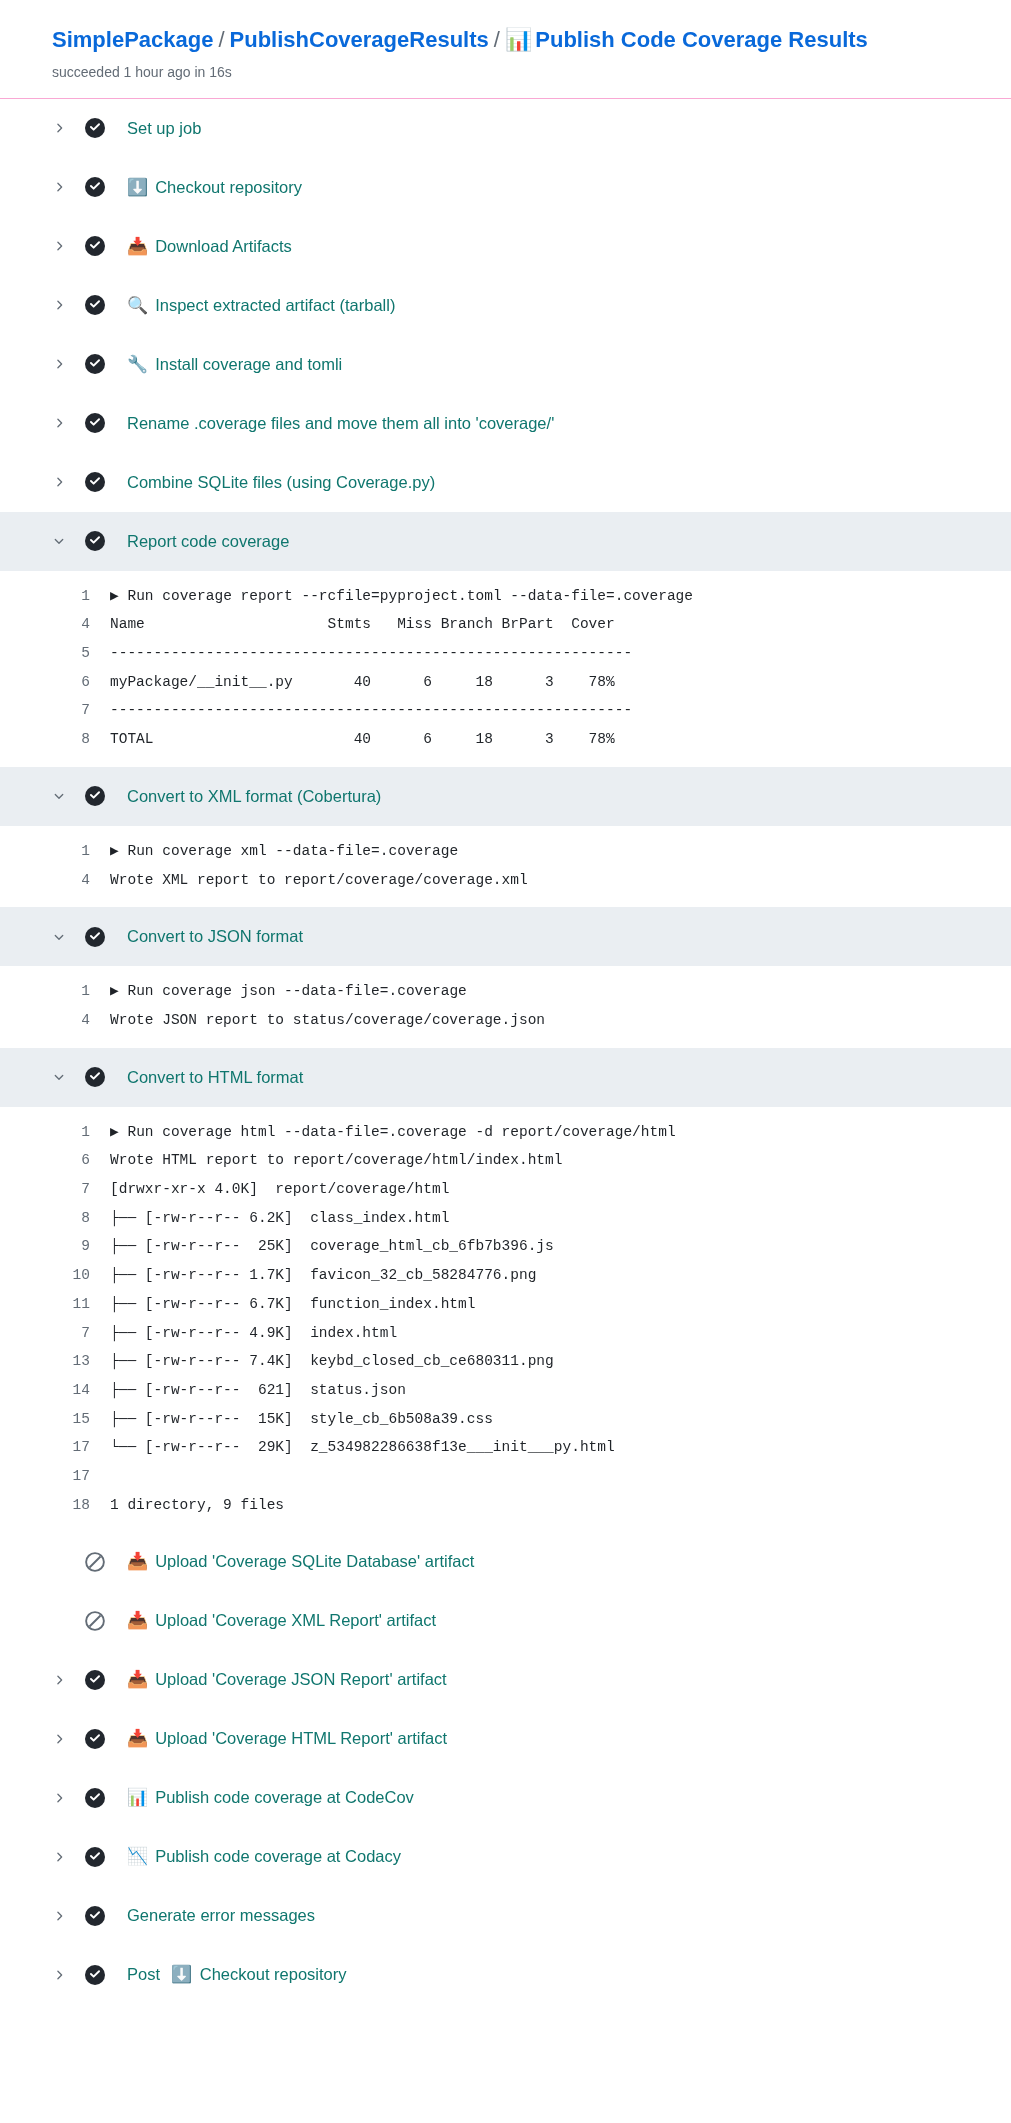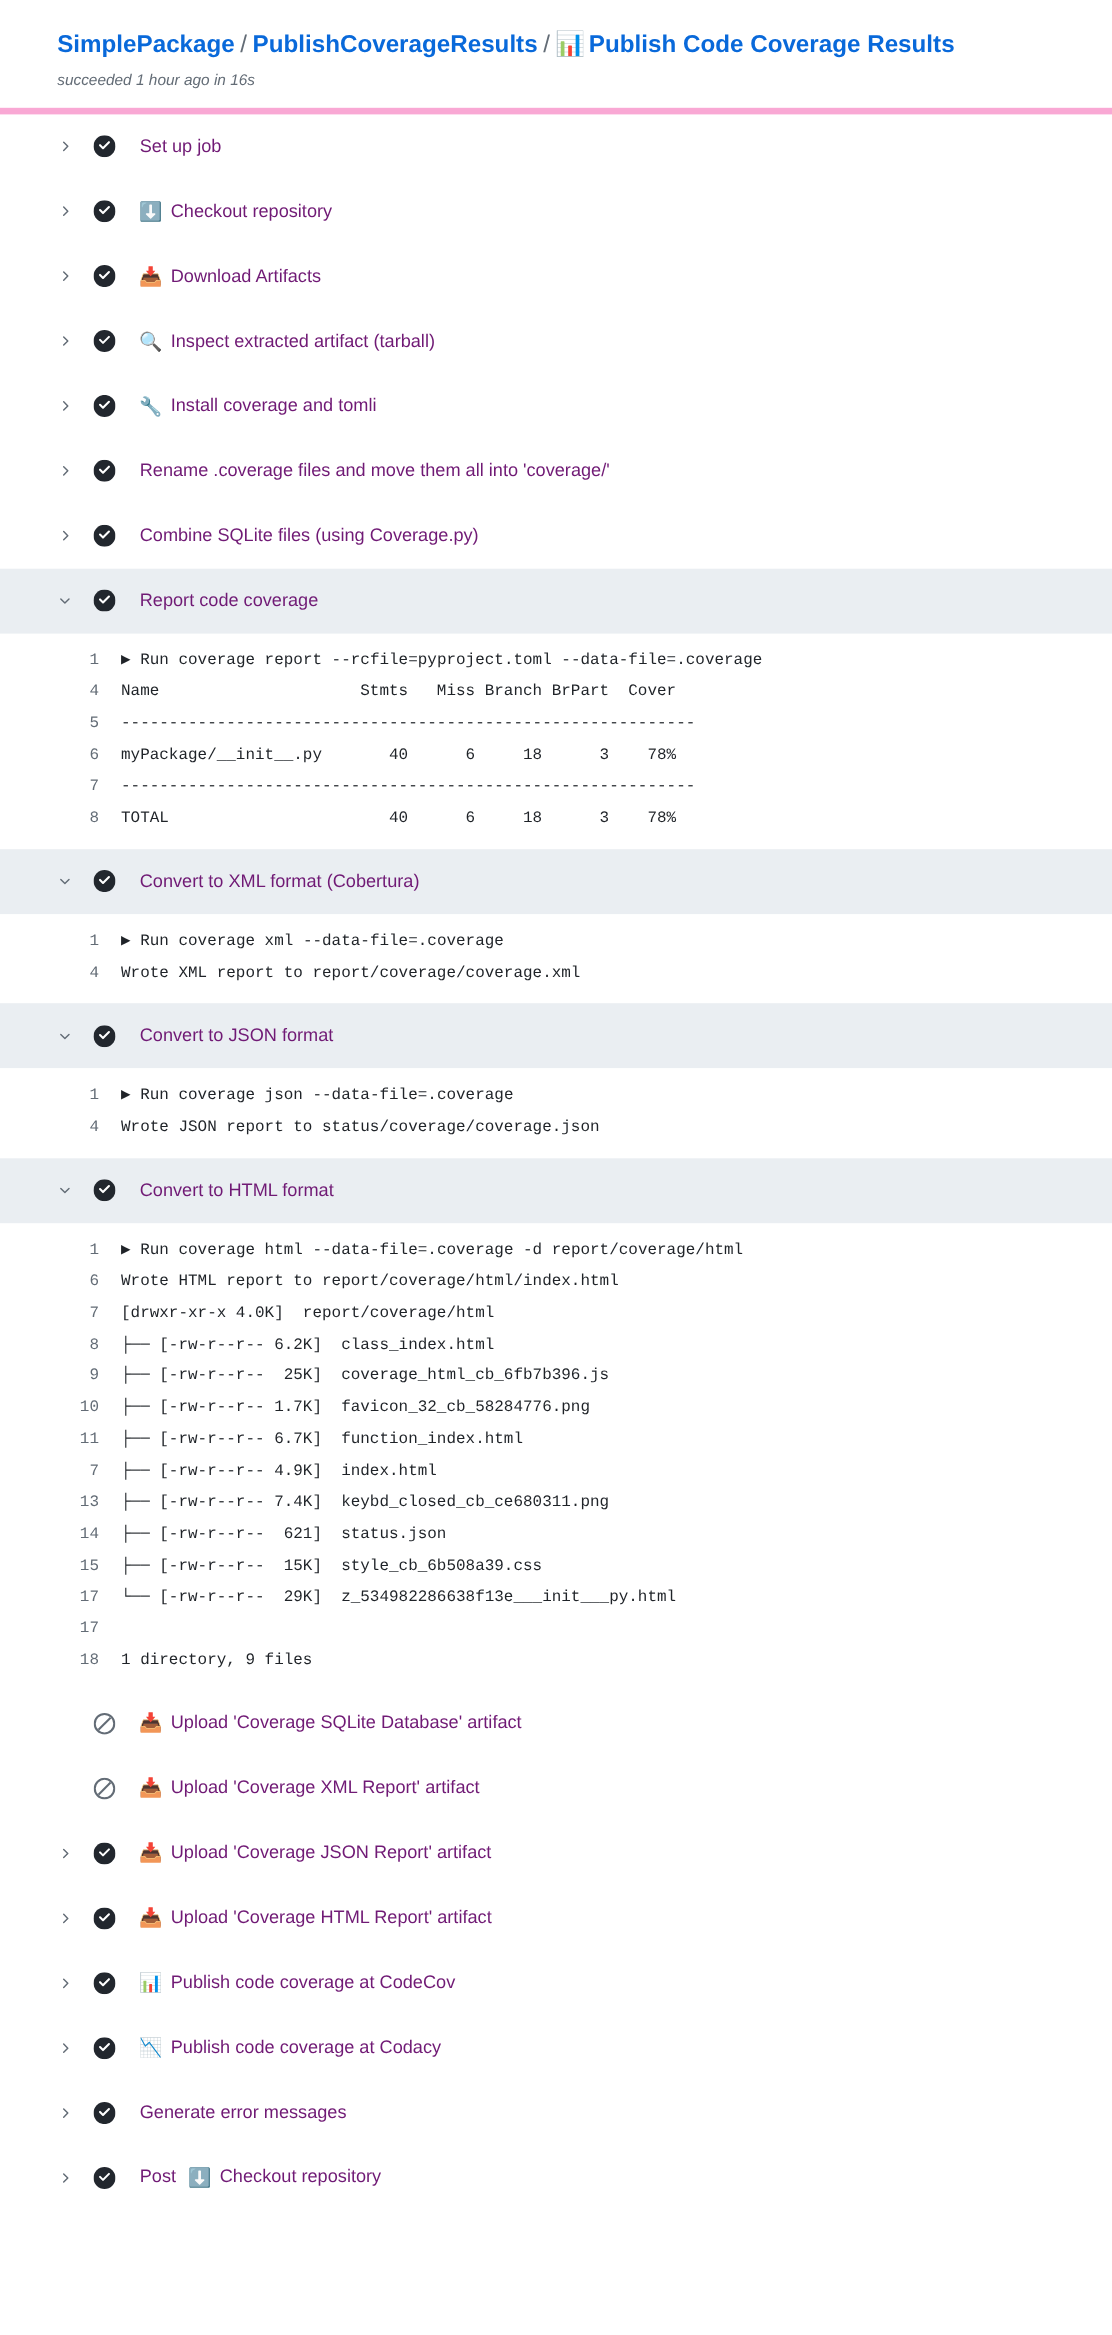--- a/index.html
+++ b/index.html
@@ -11,21 +11,21 @@
   }
   .page {
     width: 1011px;
     min-height: 2123px;
     background: #ffffff;
     position: relative;
   }
   
   .header {
     padding: 26px 0 18px 52px;
-    border-bottom: 6px solid #f9a8d4;
+    border-bottom: 1px solid #f9a8d4;
   }
   .breadcrumb {
     font-size: 22px;
     font-weight: bold;
     line-height: 1.3;
     color: #0969da;
   }
   .breadcrumb .sep {
     color: #636c76;
     font-weight: normal;
@@ -35,33 +35,32 @@
     color: #0969da;
   }
   .breadcrumb .emoji {
     font-weight: normal;
     padding-right: 3px;
   }
   .subtitle {
     font-size: 14px;
     color: #636c76;
     margin-top: 9px;
-    font-style: italic;
   }
   
   .steps {
     padding: 0;
   }
   .step-row {
     display: flex;
     align-items: center;
     height: 59px;
     padding-left: 52px;
     font-size: 16.5px;
-    color: #701a75;
+    color: #0f766e;
   }
   .step-row.expanded {
     background: #eaeef2;
   }
   .chev {
     width: 24px;
     flex: 0 0 24px;
     color: #636c76;
     font-size: 15px;
     line-height: 1;

